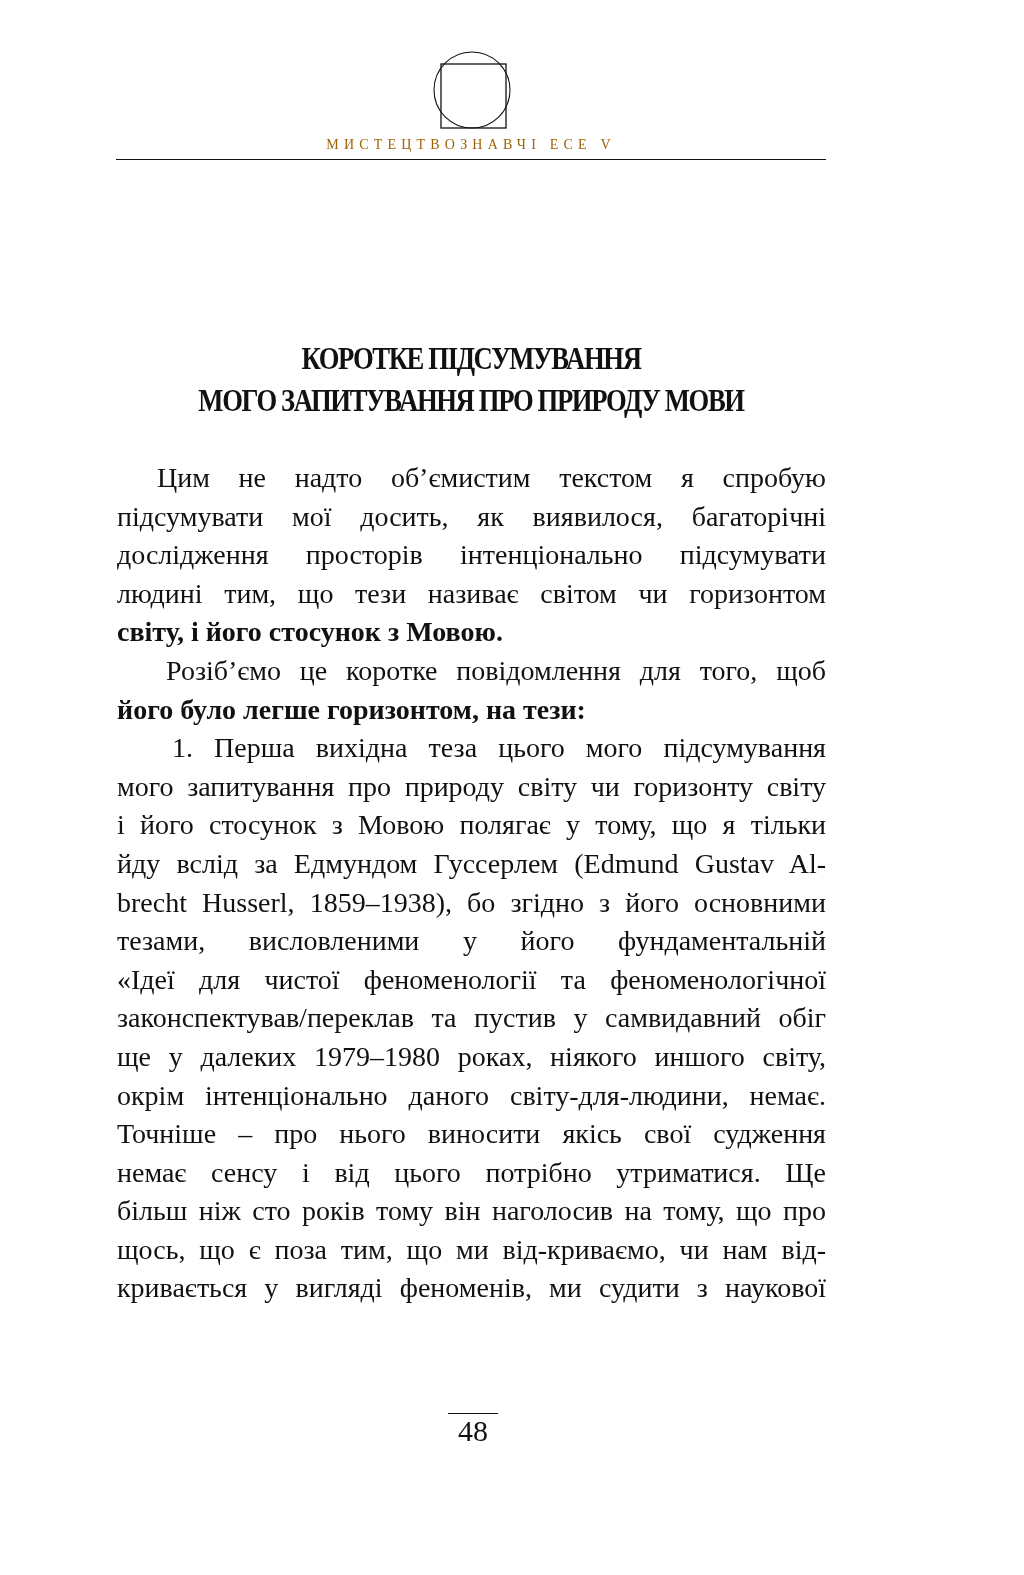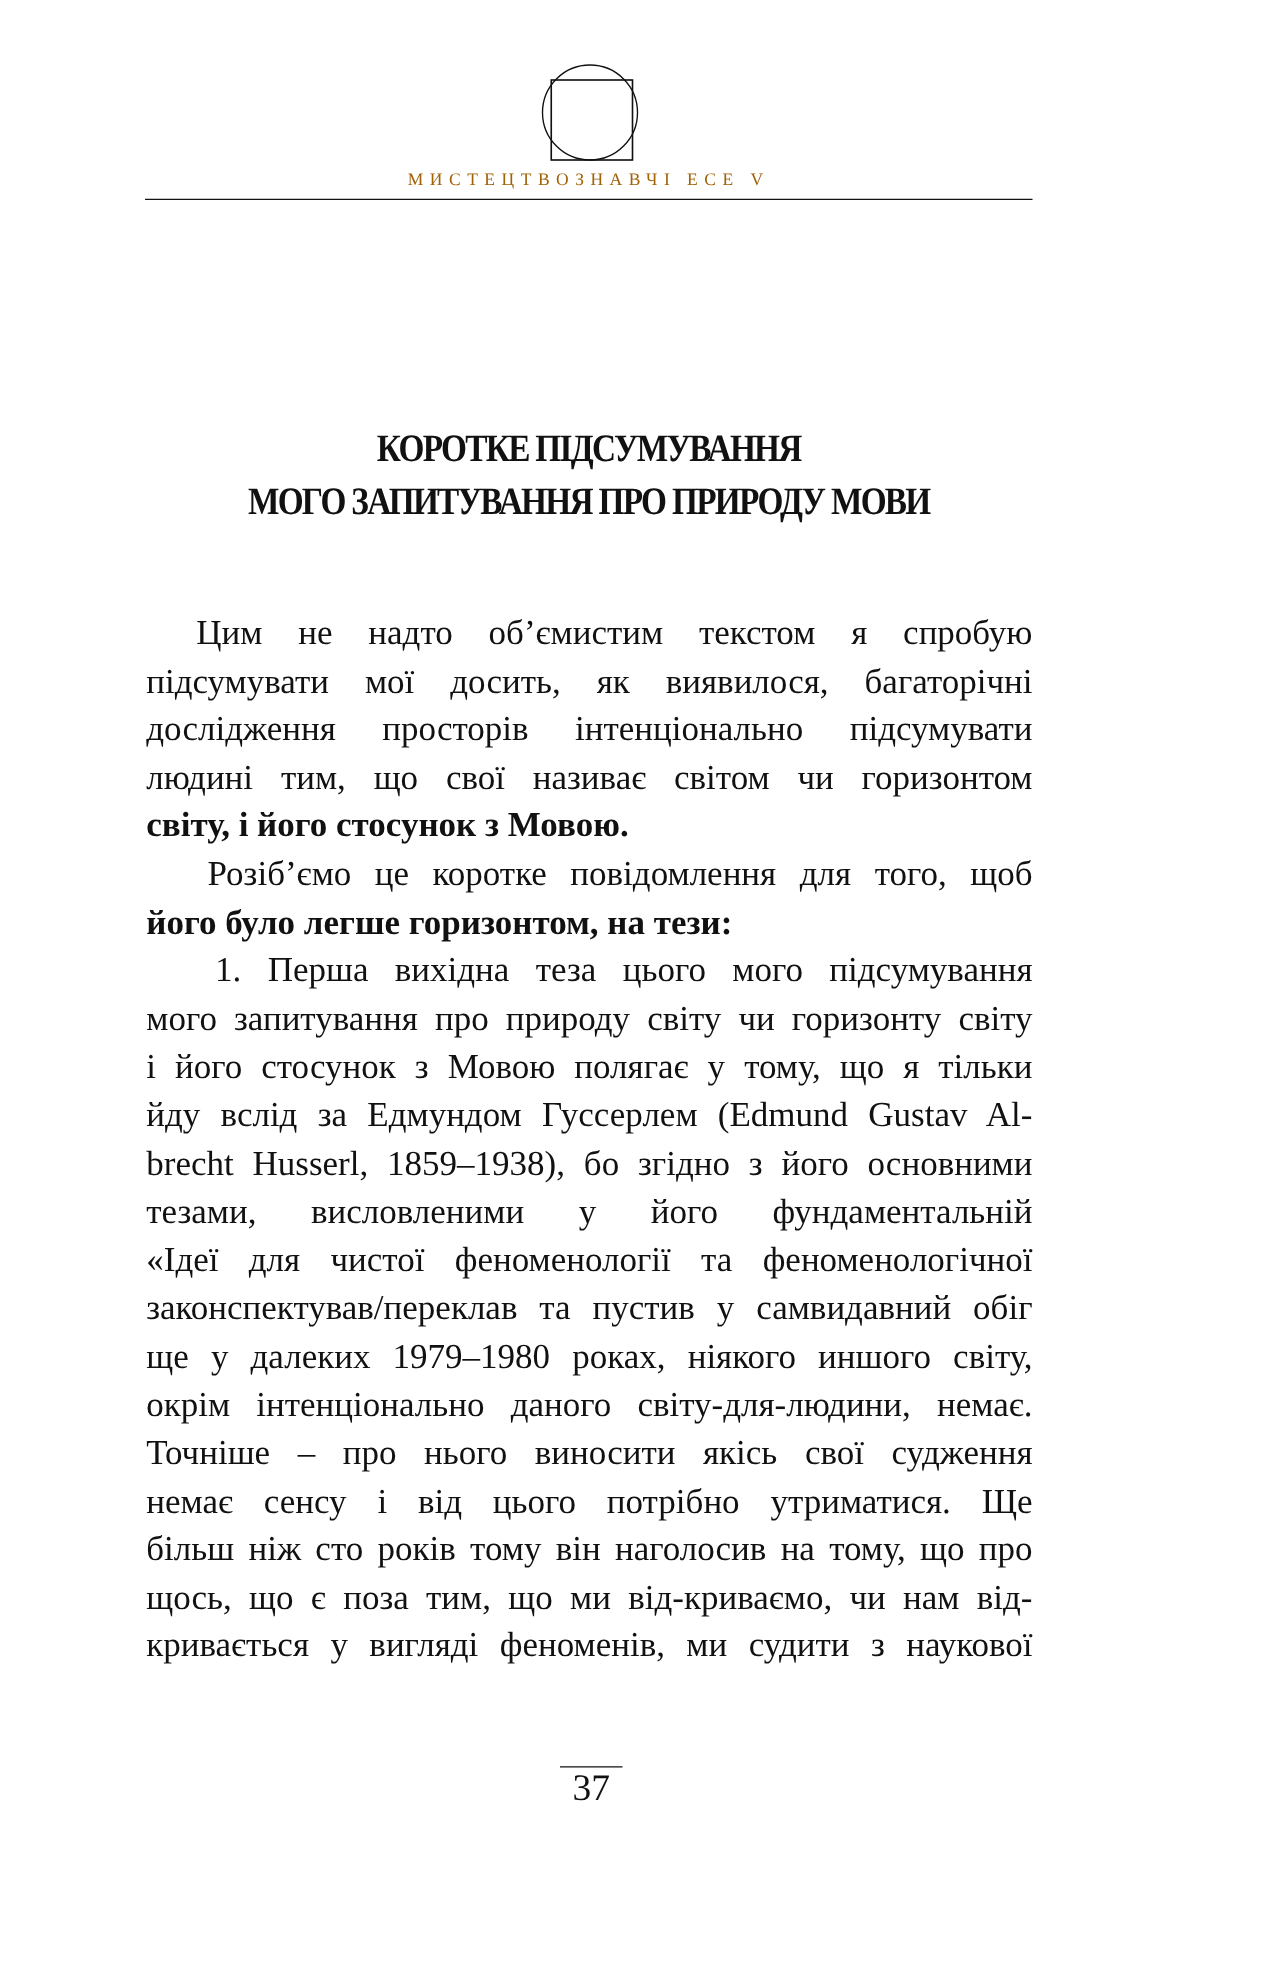--- a/index.html
+++ b/index.html
@@ -51,21 +51,21 @@
       font-size: 31px;
       line-height: 42px;
       letter-spacing: -1.6px;
       transform: scaleX(0.86);
       transform-origin: center top;
     }
     .title div { white-space: nowrap; }
     .body-text {
       position: absolute;
       left: 117px;
-      top: 488px;
+      top: 459px;
       width: 709px;
       font-size: 28px;
       line-height: 38.6px;
     }
     .body-text .line {
       display: block;
       text-align: justify;
       text-align-last: justify;
       white-space: nowrap;
       overflow: visible;
@@ -107,21 +107,21 @@
   <div>КОРОТКЕ ПІДСУМУВАННЯ</div>
   <div>МОГО ЗАПИТУВАННЯ ПРО ПРИРОДУ МОВИ</div>
 </h1>
 
 <div class="body-text">
 
   <div>
     <span class="line indent1">Цим не надто об’ємистим текстом я спробую</span>
     <span class="line">підсумувати мої досить, як виявилося, багаторічні</span>
     <span class="line">дослідження просторів інтенціонально підсумувати</span>
-    <span class="line">людині тим, що свої називає світом чи горизонтом</span>
+    <span class="line">людині тим, що тези називає світом чи горизонтом</span>
     <span class="line last">світу, і його стосунок з Мовою.</span>
   </div>
 
   <div>
     <span class="line indent2">Розіб’ємо це коротке повідомлення для того, щоб</span>
     <span class="line last">його було легше горизонтом, на тези:</span>
   </div>
 
   <div>
     <span class="line indent3">1. Перша вихідна теза цього мого підсумування</span>
@@ -135,13 +135,13 @@
     <span class="line">ще у далеких 1979–1980 роках, ніякого иншого світу,</span>
     <span class="line">окрім інтенціонально даного світу-для-людини, немає.</span>
     <span class="line">Точніше – про нього виносити якісь свої судження</span>
     <span class="line">немає сенсу і від цього потрібно утриматися. Ще</span>
     <span class="line">більш ніж сто років тому він наголосив на тому, що про</span>
     <span class="line">щось, що є поза тим, що ми від-криваємо, чи нам від-</span>
     <span class="line">кривається у вигляді феноменів, ми судити з наукової</span>
   </div>
 </div>
 
-<div class="page-number">37</div>
+<div class="page-number">48</div>
 
 </body></html>

